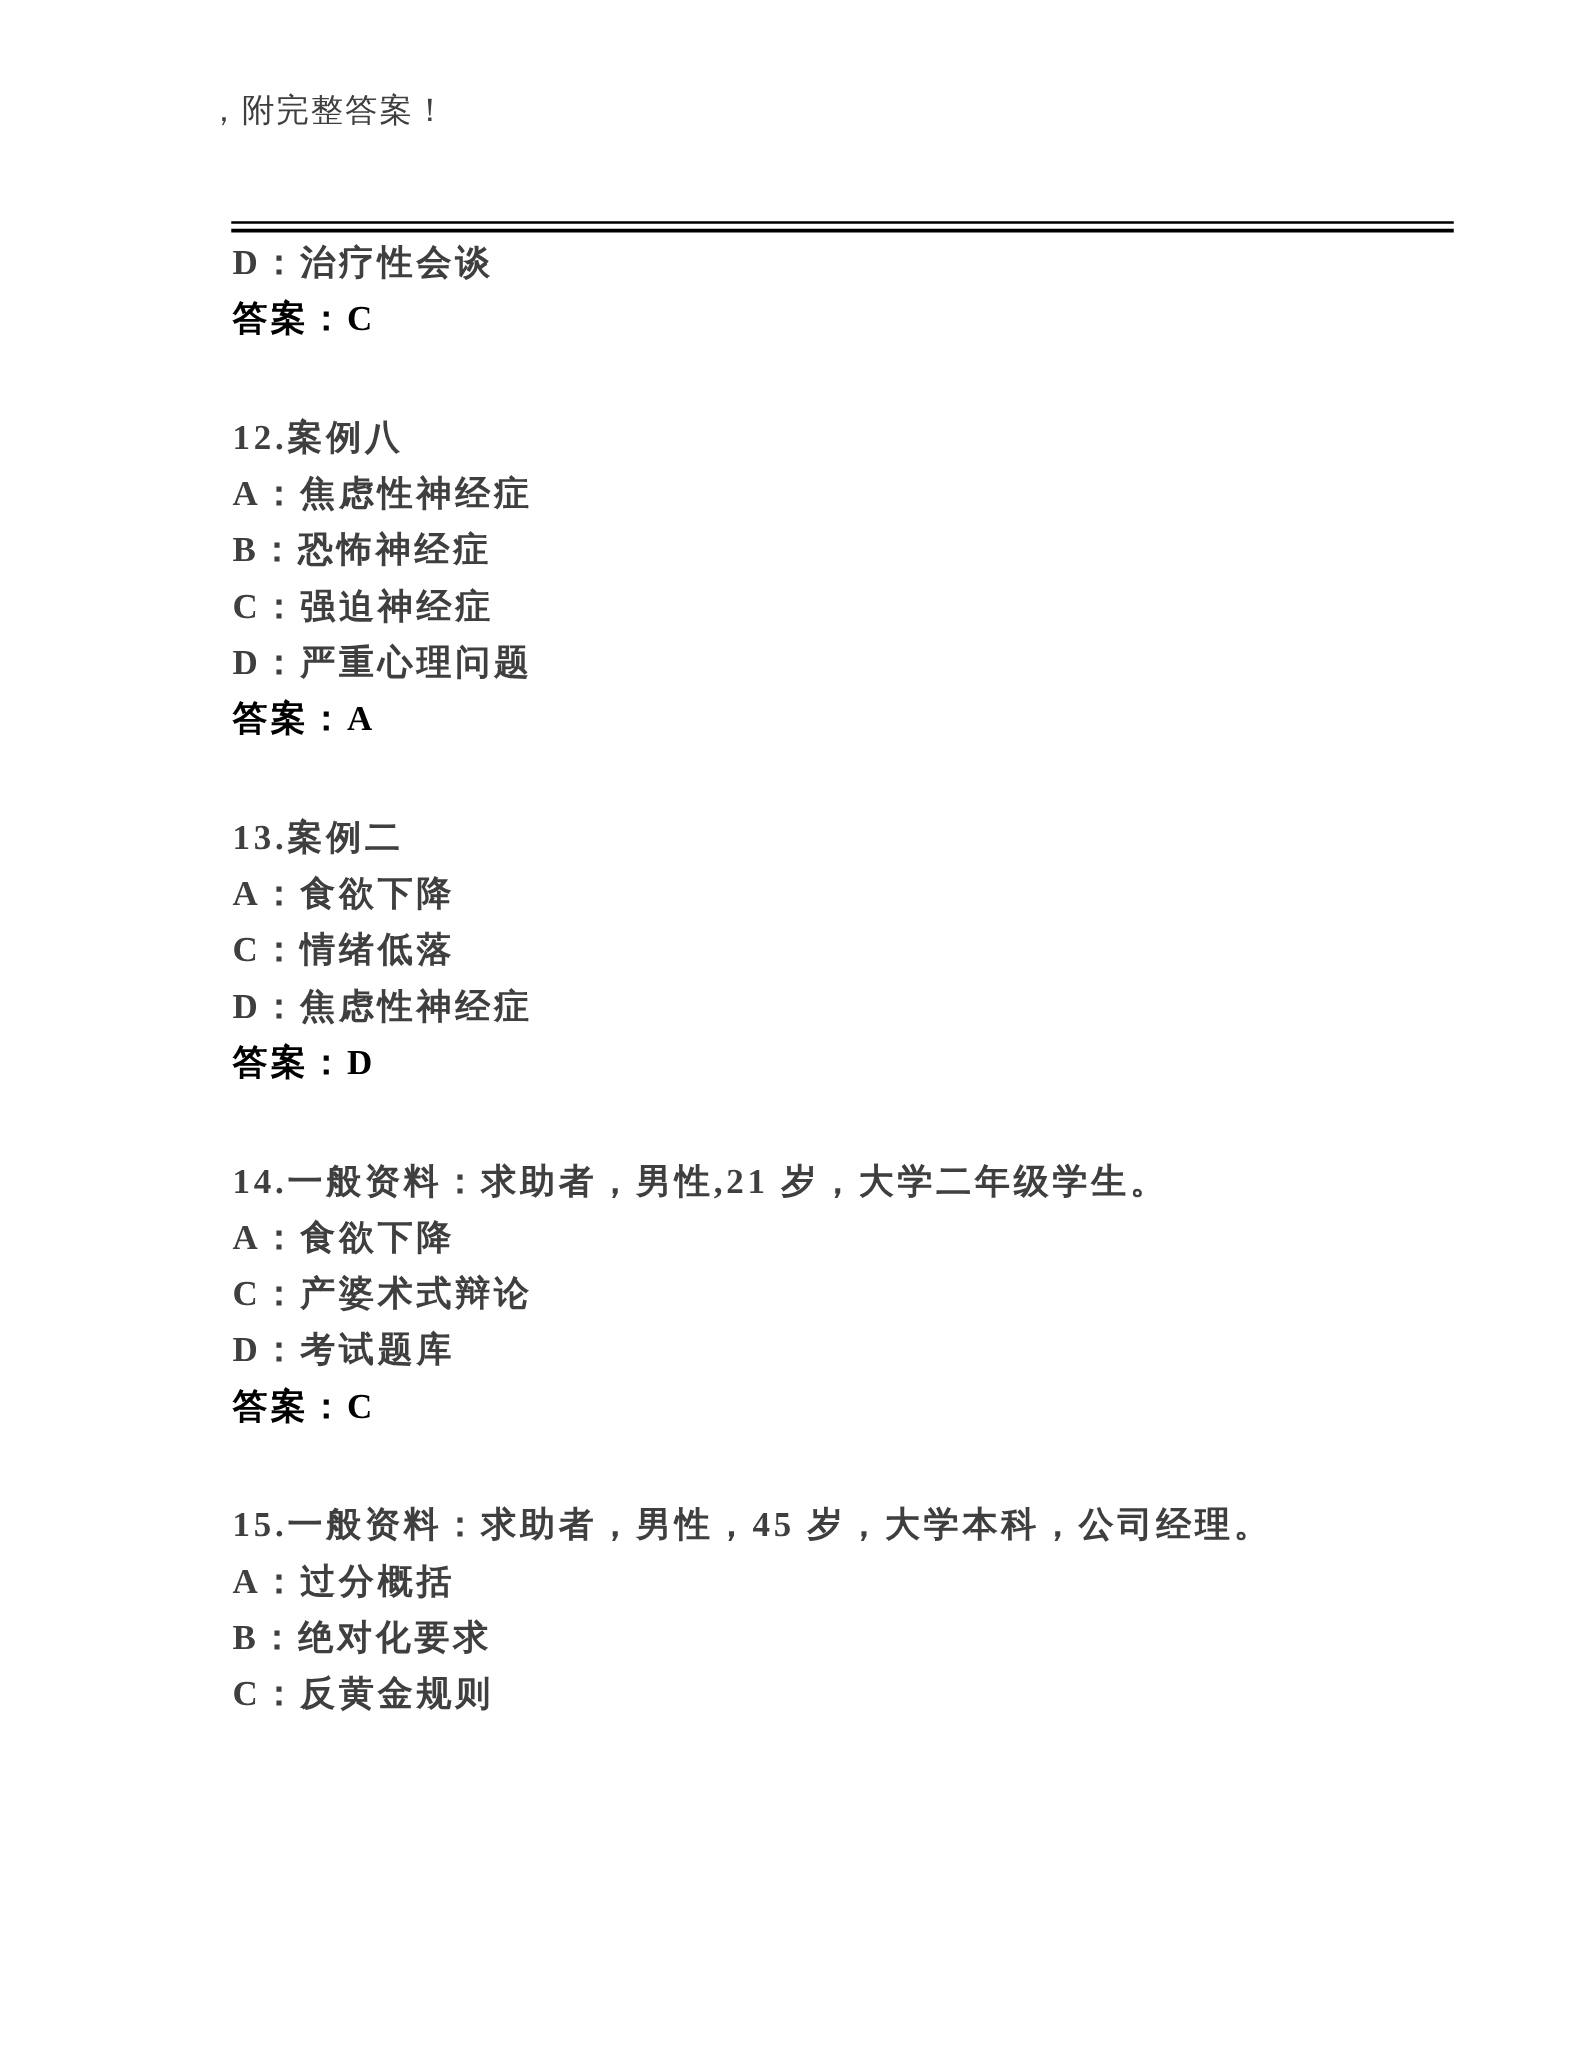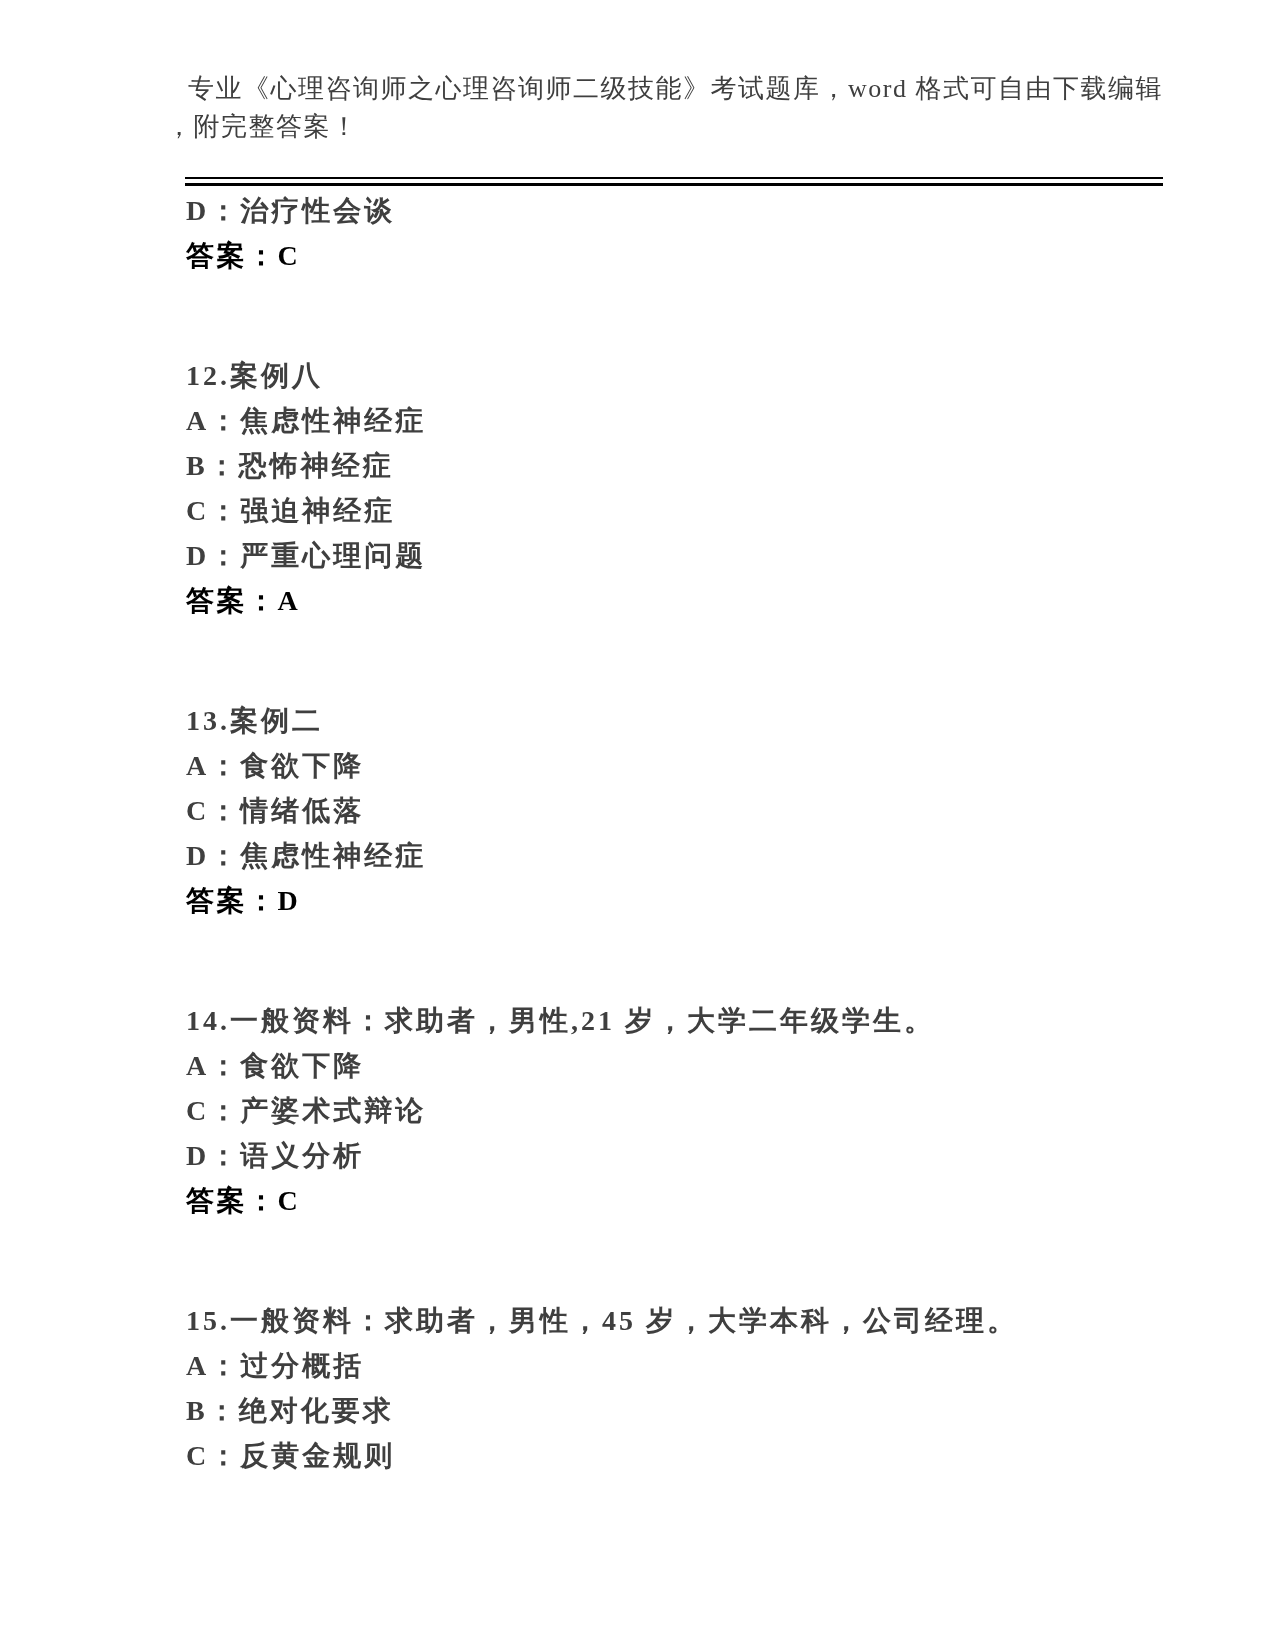--- a/index.html
+++ b/index.html
@@ -51,34 +51,33 @@
     margin: 0;
     height: 45px;
     line-height: 45px;
     font-size: 28px;
     letter-spacing: 3px;
     color: var(--text-color, #3f3f3f);
     white-space: nowrap;
     font-weight: 700;
   }
   .line.question {
-    margin-top: 75px;
+    margin-top: 50px;
   }
   .line.answer {
     color: var(--answer-color, #000000);
     font-weight: 700;
     letter-spacing: 2.5px;
   }
 </style>
 </head>
 <body>
 
 <div class="page">
   <div class="header">
-    <p>专业《心理咨询师之心理咨询师二级技能》考试题库，word 格式可自由下载编辑</p>
     <p class="hang">，附完整答案！</p>
   </div>
 
   <div class="divider"></div>
 
   <div class="doc-body" id="doc-body">
       <p class="line option">D：治疗性会谈</p>
       <p class="line answer">答案：C</p>
       <p class="line question">12.案例八</p>
       <p class="line option">A：焦虑性神经症</p>
@@ -87,20 +86,20 @@
       <p class="line option">D：严重心理问题</p>
       <p class="line answer">答案：A</p>
       <p class="line question">13.案例二</p>
       <p class="line option">A：食欲下降</p>
       <p class="line option">C：情绪低落</p>
       <p class="line option">D：焦虑性神经症</p>
       <p class="line answer">答案：D</p>
       <p class="line question">14.一般资料：求助者，男性,21 岁，大学二年级学生。</p>
       <p class="line option">A：食欲下降</p>
       <p class="line option">C：产婆术式辩论</p>
-      <p class="line option">D：语义分析</p>
+      <p class="line option">D：考试题库</p>
       <p class="line answer">答案：C</p>
       <p class="line question">15.一般资料：求助者，男性，45 岁，大学本科，公司经理。</p>
       <p class="line option">A：过分概括</p>
       <p class="line option">B：绝对化要求</p>
       <p class="line option">C：反黄金规则</p>
     </div>
 </div>
 
 </body></html>

